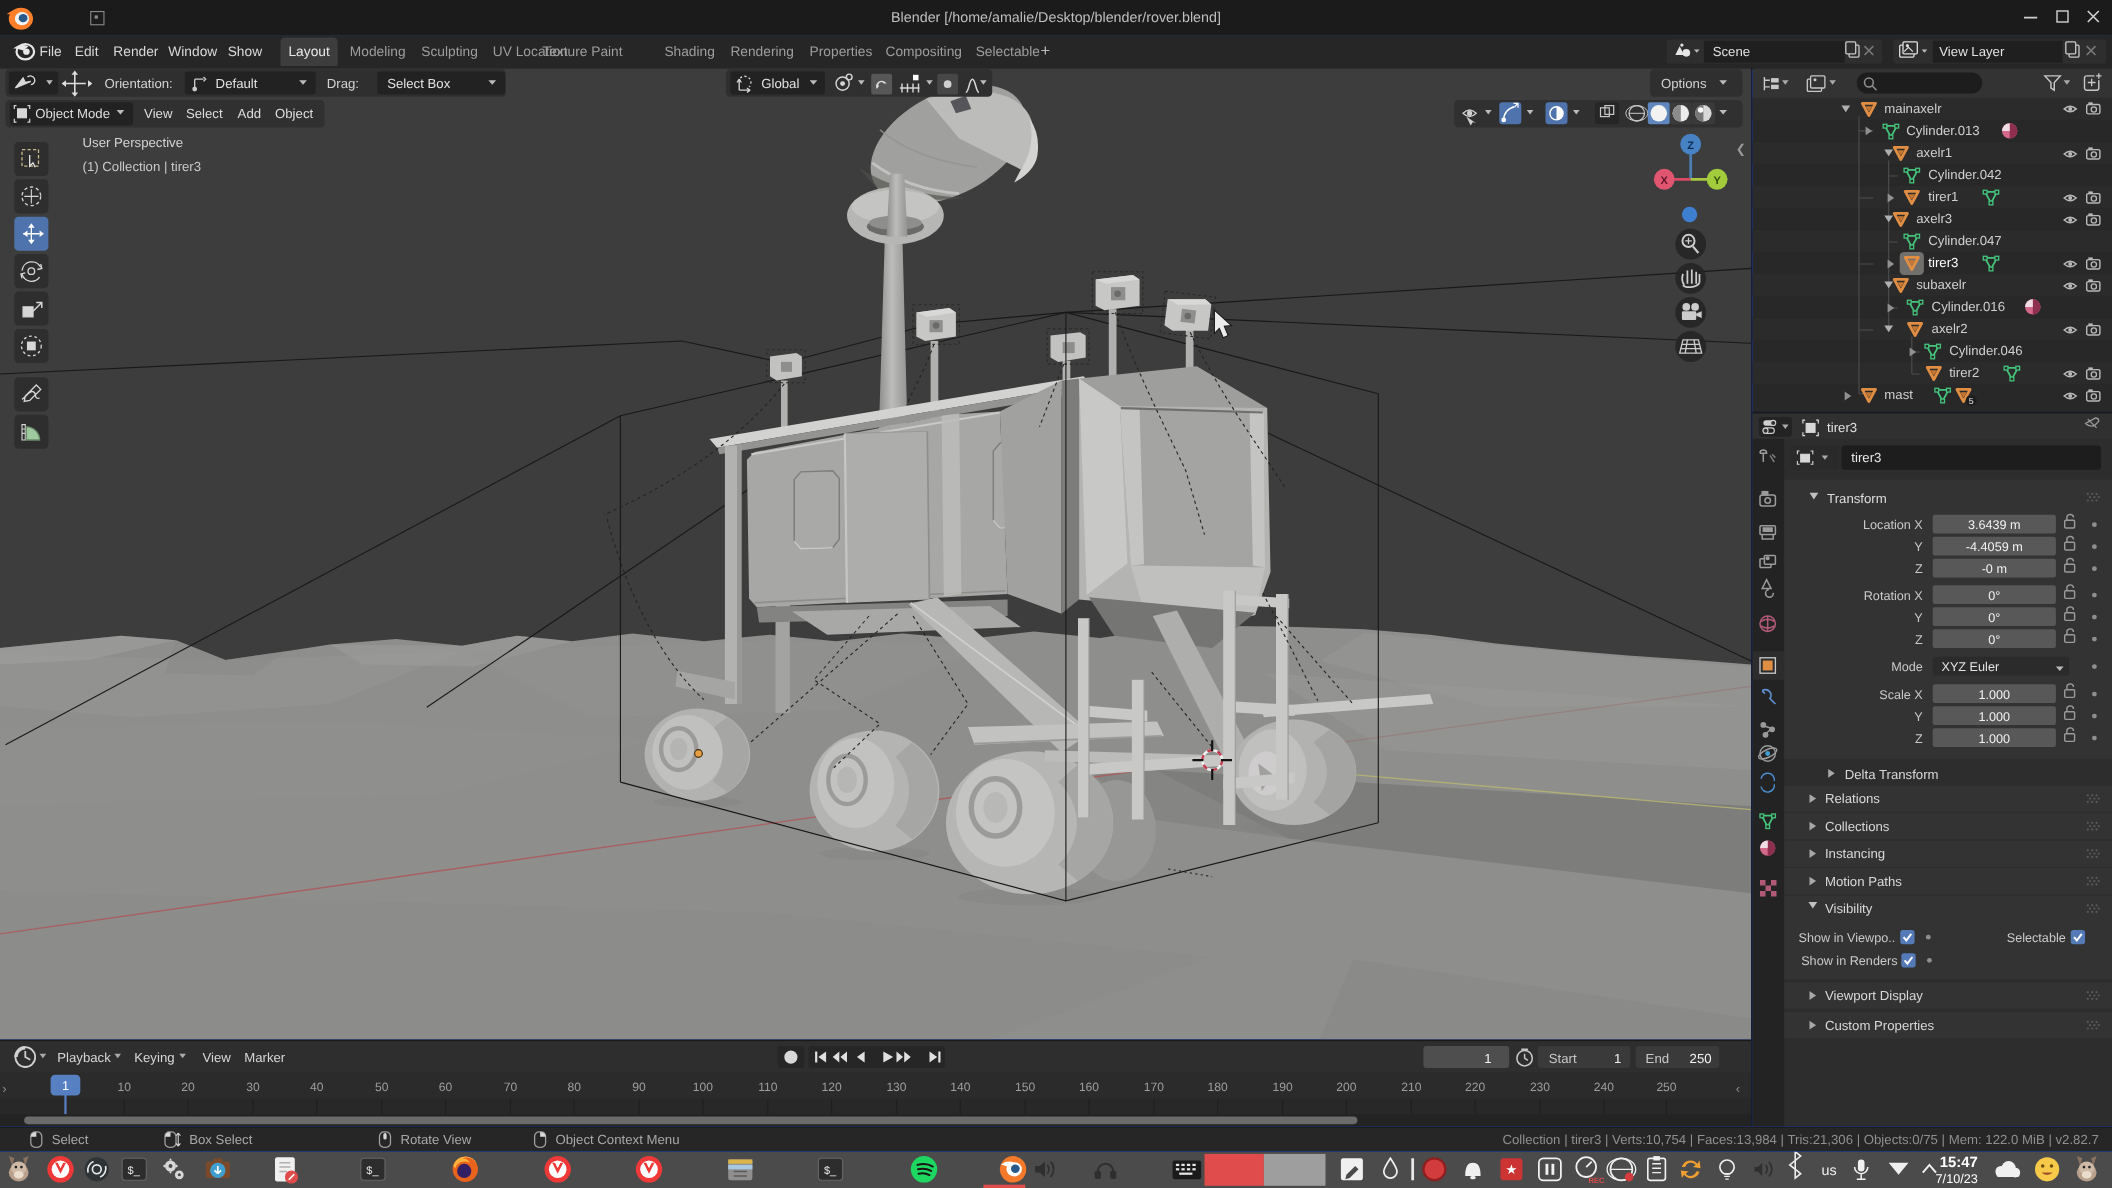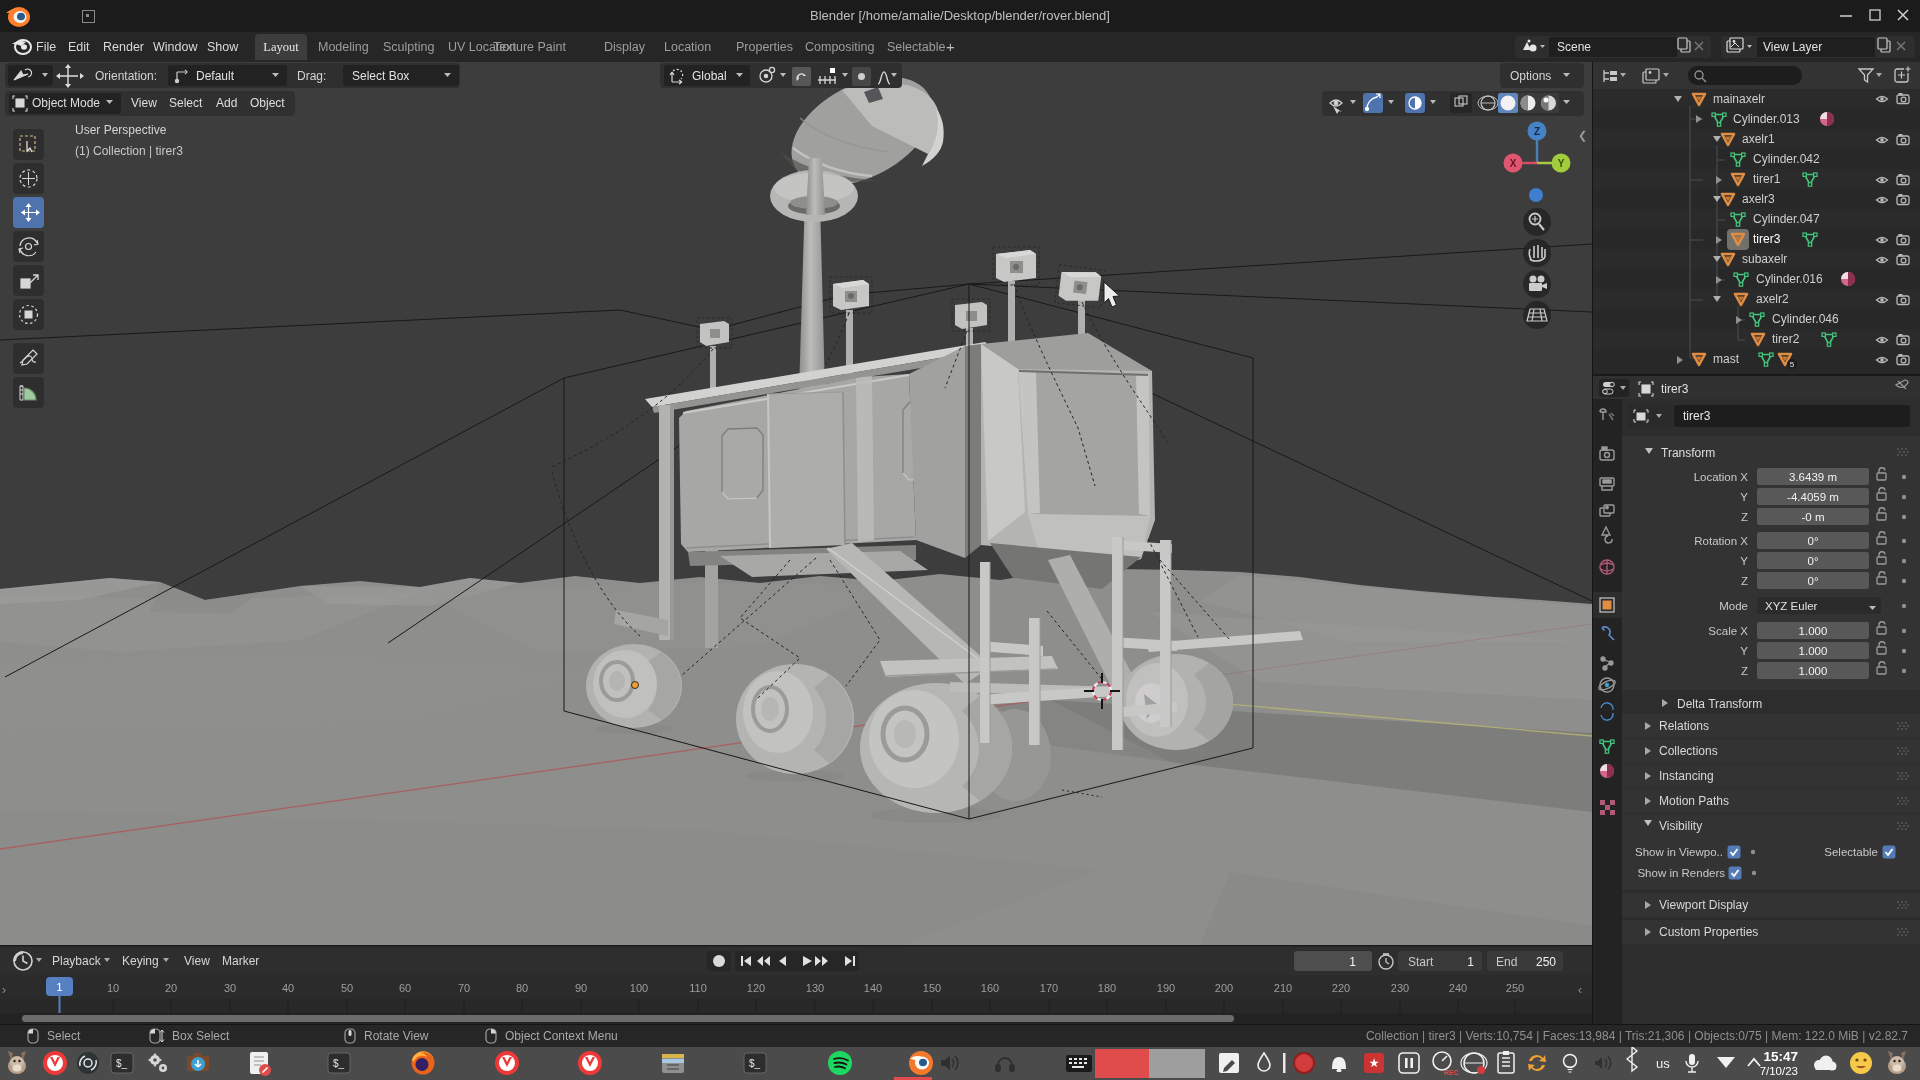--- a/index.html
+++ b/index.html
@@ -36,27 +36,27 @@
     <ellipse cx="13" cy="11" rx="8" ry="7" fill="none" stroke="#e8e8e8" stroke-width="2"></ellipse>
     <path d="M2,8 C6,5 11,4 16,6 L11,10 C7,8 4,8 2,8 Z" fill="#e8e8e8"></path>
     <ellipse cx="14" cy="11" rx="3" ry="2.8" fill="#e8e8e8"></ellipse>
   </svg>
   <div class="abs" id="menus" style="top:0;left:0;width:1920px;height:30px;color:#d8d8d8;font-size:12.5px;line-height:30px;">
     <span class="abs" style="left:36px">File</span>
     <span class="abs" style="left:68px">Edit</span>
     <span class="abs" style="left:103px">Render</span>
     <span class="abs" style="left:153px">Window</span>
     <span class="abs" style="left:207px">Show</span>
-    <span class="abs" style="left:255px;top:2px;width:52px;height:26px;background:#3d3d3d;border-radius:4px 4px 0 0;color:#e8e8e8;text-align:center;line-height:26px;font-family:Liberation Serif, serif;">Layout</span>
+    <span class="abs" style="left:255px;top:2px;width:52px;height:26px;background:#3d3d3d;border-radius:4px 4px 0 0;color:#e8e8e8;text-align:center;line-height:26px;">Layout</span>
     <span class="abs" style="left:318px;color:#9d9d9d">Modeling</span>
     <span class="abs" style="left:383px;color:#9d9d9d">Sculpting</span>
     <span class="abs" style="left:448px;color:#9d9d9d">UV Location</span>
     <span class="abs" style="left:493px;color:#9d9d9d">Texture Paint</span>
-    <span class="abs" style="left:604px;color:#9d9d9d">Display</span>
-    <span class="abs" style="left:664px;color:#9d9d9d">Location</span>
+    <span class="abs" style="left:604px;color:#9d9d9d">Shading</span>
+    <span class="abs" style="left:664px;color:#9d9d9d">Rendering</span>
     <span class="abs" style="left:736px;color:#9d9d9d">Properties</span>
     <span class="abs" style="left:805px;color:#9d9d9d">Compositing</span>
     <span class="abs" style="left:887px;color:#9d9d9d">Selectable</span>
     <span class="abs" style="left:946px;color:#bdbdbd;font-size:15px;">+</span>
   </div>
 
   <svg class="abs" style="left:1515px;top:3px" width="400" height="25">
     <rect x="0" y="1" width="196" height="22" rx="3" fill="#2e2e2e"></rect>
     <path d="M8,15 l4,-8 l4,8 Z" fill="#e5e5e5"></path>
         <circle cx="18" cy="13" r="3.5" fill="#e5e5e5"></circle>

